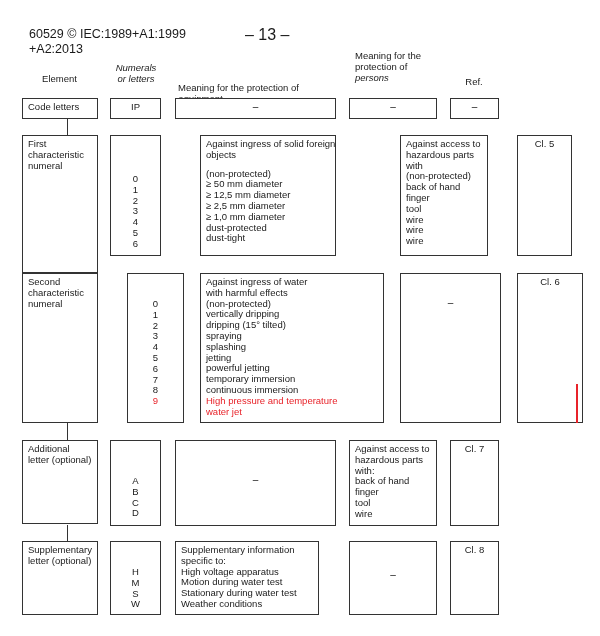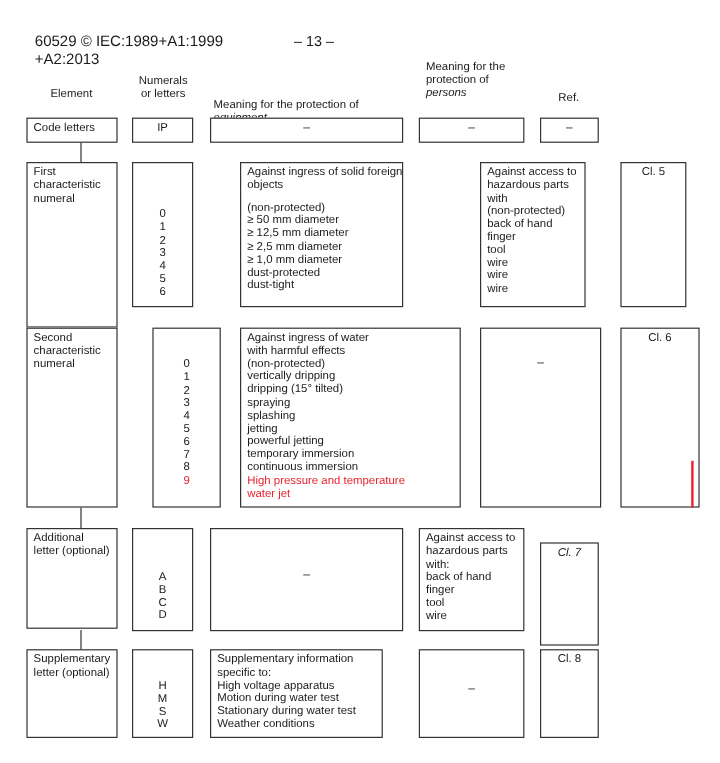--- a/index.html
+++ b/index.html
@@ -1,20 +1,20 @@
 <!DOCTYPE html>
 <html><head>
 <meta charset="utf-8">
 <style>
   html, body { margin: 0; padding: 0; background: #ffffff; }
   body { width: 600px; height: 636px; position: relative; overflow: hidden;
          font-family: "Liberation Sans", "DejaVu Sans", sans-serif; color: #1a1a1a; }
   .abs { position: absolute; }
   .hdr-left { left: 29px; top: 27px; font-size: 12.5px; line-height: 15px; }
-  .hdr-page { left: 245px; top: 27px; font-size: 12px; line-height: 15px; }
+  .hdr-page { left: 245px; top: 27px; font-size: 16px; line-height: 15px; }
   .colhead { font-size: 9.5px; line-height: 11px; }
   .box { position: absolute; border: 1.3px solid #333; box-sizing: border-box; background: #fff;
          font-size: 9.5px; line-height: 10.8px; }
   .pad { padding: 3px 5px; }
   .center { text-align: center; }
   .vline { position: absolute; width: 1.3px; background: #333; left: 67px; }
   .red { color: #e8232a; }
   .changebar { position: absolute; left: 576px; top: 384px; width: 1.5px; height: 39px; background: #e8232a; }
   .line { display: block; white-space: nowrap; }
   .dash { font-size: 10px; }
@@ -22,21 +22,21 @@
 </head>
 <body>
 
 <div class="abs hdr-left">
   <span class="line">60529 © IEC:1989+A1:1999</span>
   <span class="line">+A2:2013</span>
 </div>
 <div class="abs hdr-page">– 13 –</div>
 
 <div class="abs colhead" style="left:22px; top:73px; width:75px; text-align:center;">Element</div>
-<div class="abs colhead" style="left:110px; top:62px; width:52px; text-align:center;">
+<div class="abs colhead" style="left:110px; top:62px; width:52px; text-align:center;font-style:italic;">
   <span class="line">Numerals</span>
   <span class="line">or letters</span>
 </div>
 <div class="abs colhead" style="left:178px; top:62px;margin-top:20px;">
   <span class="line">Meaning for the protection of</span>
   <span class="line" style="font-style:italic;">equipment</span>
 </div>
 <div class="abs colhead" style="left:355px; top:50px;">
   <span class="line">Meaning for the</span>
   <span class="line">protection of</span>
@@ -162,21 +162,21 @@
 </div>
 <div class="box pad" style="left:349px; top:440px; width:88px; height:86px;">
   <span class="line">Against access to</span>
   <span class="line">hazardous parts</span>
   <span class="line">with:</span>
   <span class="line">back of hand</span>
   <span class="line">finger</span>
   <span class="line">tool</span>
   <span class="line">wire</span>
 </div>
-<div class="box pad center" style="left:450px; top:452px; width:49px; height:86px;font-style:italic;">
+<div class="box pad center" style="left:450px; top:440px; width:49px; height:86px;">
   <span>Cl. 7</span>
 </div>
 
 <div class="box pad" style="left:22px; top:541px; width:76px; height:74px;">
   <span class="line">Supplementary</span>
   <span class="line">letter (optional)</span>
 </div>
 <div class="box center" style="left:110px; top:541px; width:51px; height:74px; padding-top:25px;">
   <span class="line">H</span>
   <span class="line">M</span>

